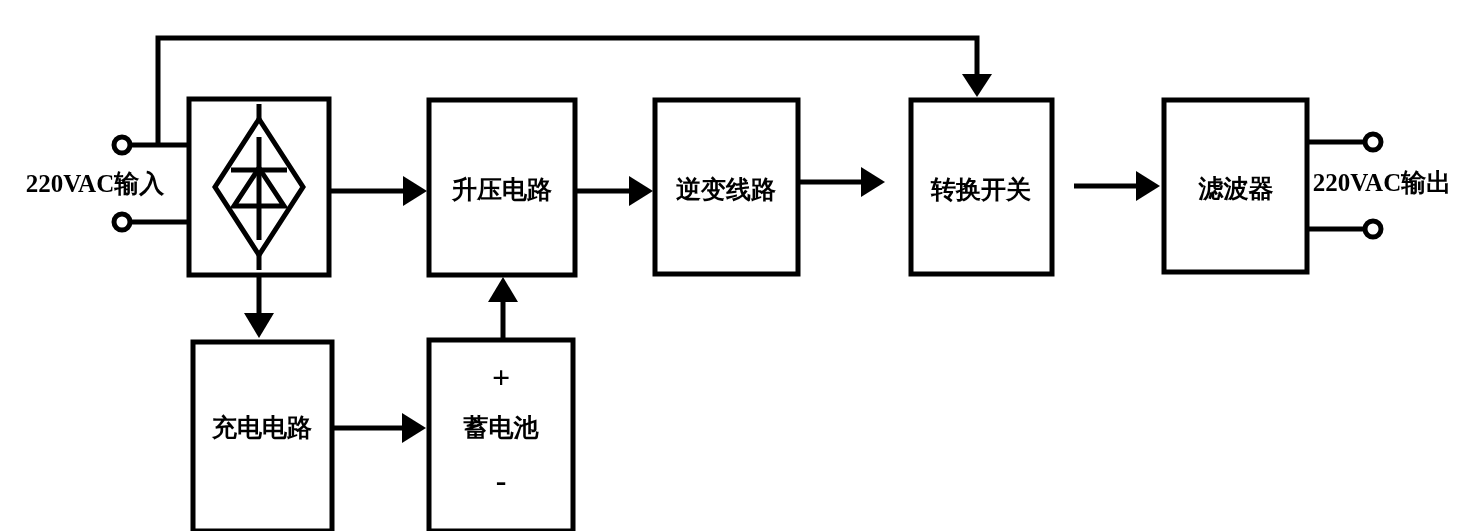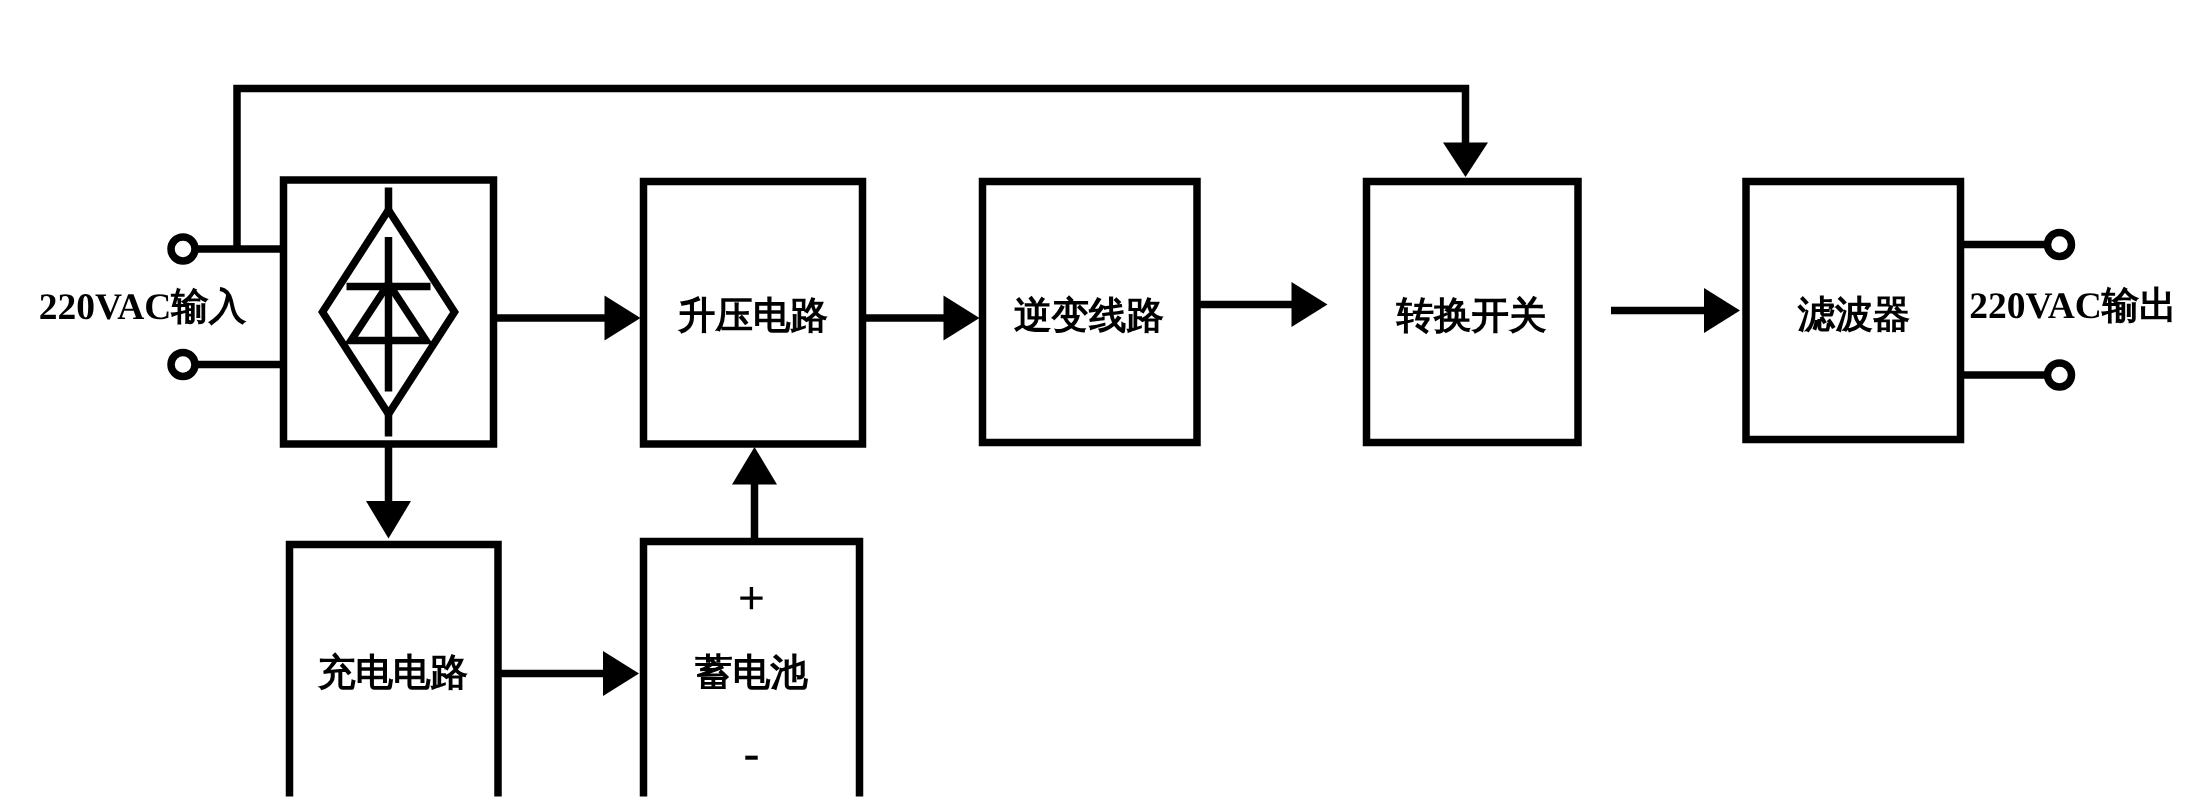--- a/index.html
+++ b/index.html
@@ -11,21 +11,20 @@
     width: 1465px;
     height: 531px;
     font-family: "Liberation Sans", sans-serif;
     overflow: hidden;
   }
   #diagram-root {
     position: relative;
     width: 1465px;
     height: 444px;
     background: #ffffff;
-    margin-top: 21px;
   }
   svg#ups-diagram {
     display: block;
     width: 1465px;
     height: 531px;
   }
   .blk {
     fill: #ffffff;
     stroke: #000000;
     stroke-width: 5;

